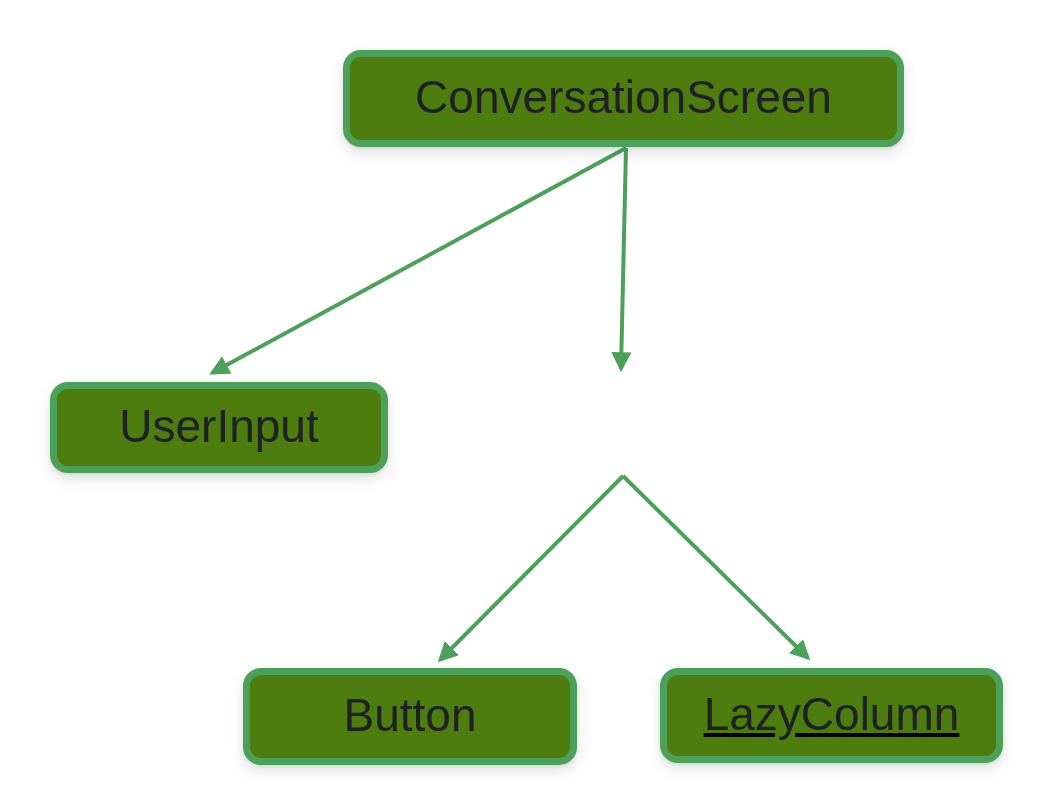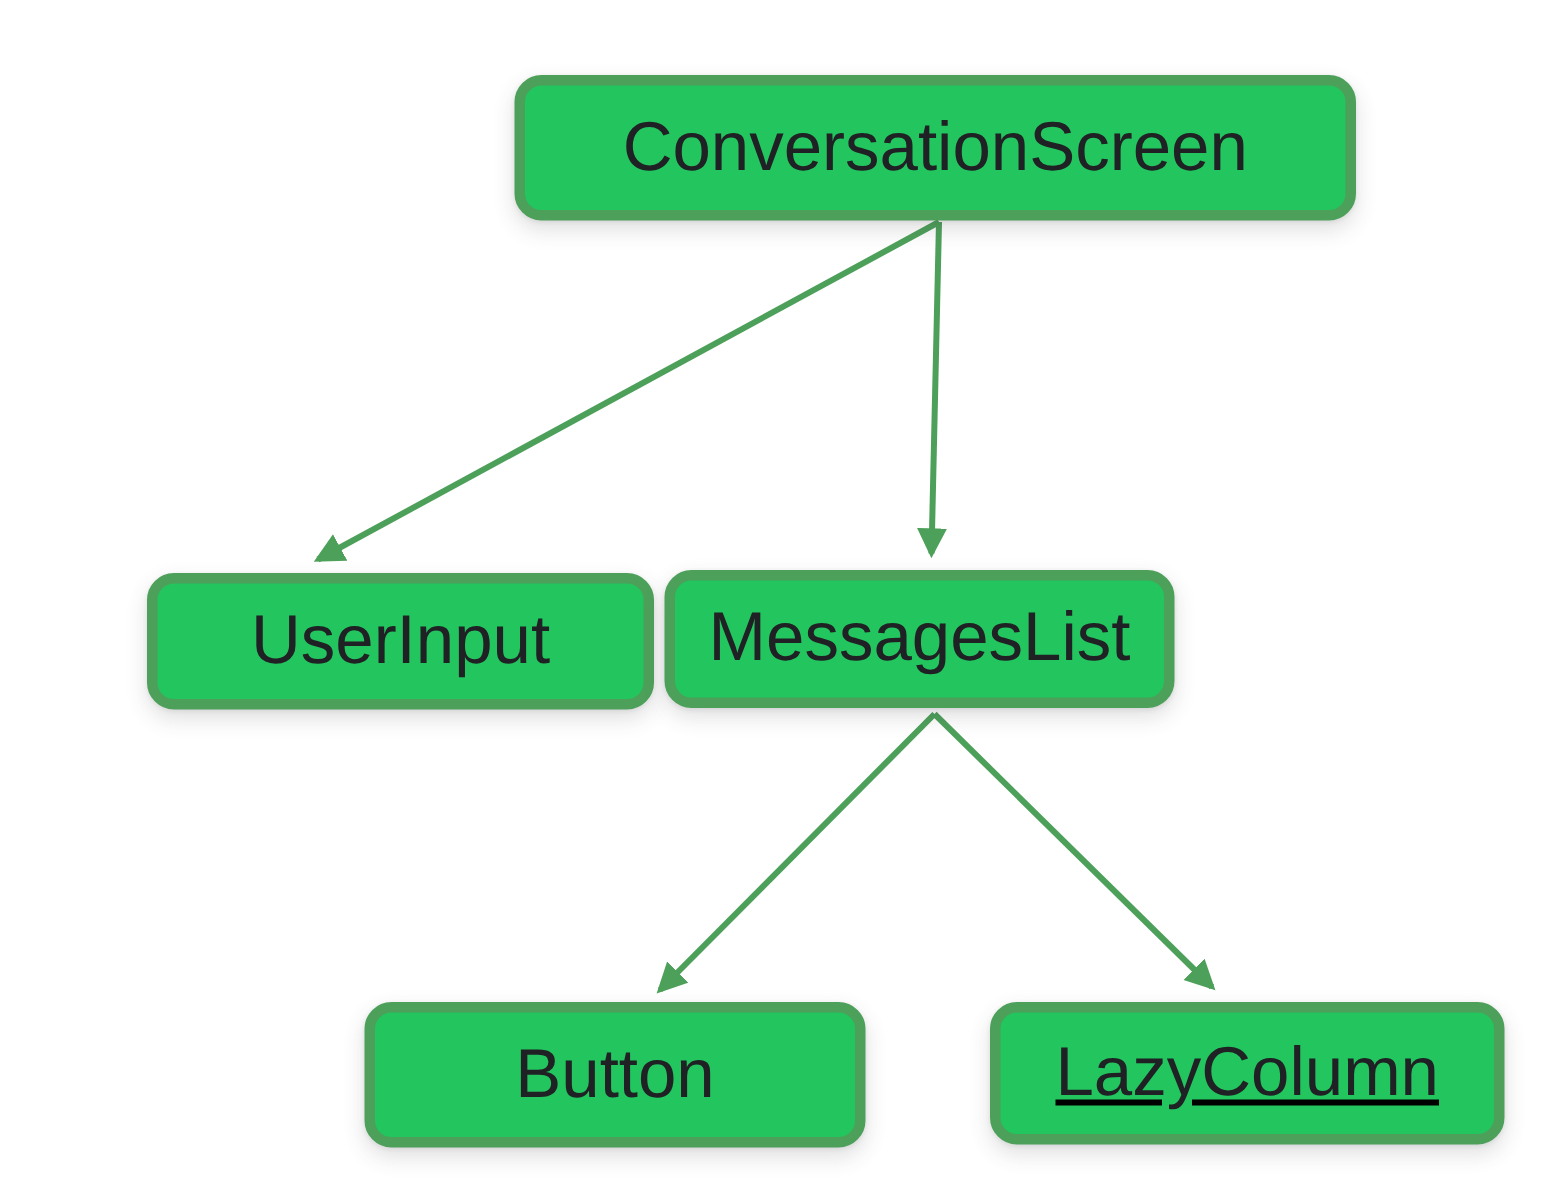--- a/index.html
+++ b/index.html
@@ -20,38 +20,38 @@
     left: 0;
     top: 0;
     width: 1040px;
     height: 802px;
     color: var(--accent, #4DA05A);
     pointer-events: none;
   }
   .node {
     position: absolute;
     box-sizing: border-box;
-    background: #22c55e;
+    background: #4d7c0f;
     border: 7px solid var(--accent, #4DA05A);
     border-radius: 18px;
     display: flex;
     align-items: center;
     justify-content: center;
     box-shadow: 0 6px 14px rgba(60,64,67,0.16), 0 1px 3px rgba(60,64,67,0.10);
   }
   .node-label {
     font-size: 46px;
     line-height: 1;
     color: var(--text, #202124);
     letter-spacing: 0px;
     white-space: nowrap;
     padding-bottom: 4px;
   }
   #node-conversation-screen { left: 343px; top: 50px;  width: 561px; height: 97px; }
-  #node-user-input          { left: 50px;  top: 382px; width: 338px; height: 91px; margin-left: 48px; }
+  #node-user-input          { left: 50px;  top: 382px; width: 338px; height: 91px; }
   #node-messages-list       { left: 443px; top: 380px; width: 340px; height: 92px; }
   #node-button              { left: 243px; top: 668px; width: 334px; height: 97px; }
   #node-lazy-column         { left: 660px; top: 668px; width: 343px; height: 95px; text-decoration: underline; }
 </style>
 </head>
 <body>
 
 <div class="canvas">
 
   <svg class="edges-layer" width="1040" height="802" viewBox="0 0 1040 802" xmlns="http://www.w3.org/2000/svg">
@@ -67,23 +67,20 @@
   </svg>
 
   <div class="node" id="node-conversation-screen">
     <span class="node-label">ConversationScreen</span>
   </div>
 
   <div class="node" id="node-user-input">
     <span class="node-label">UserInput</span>
   </div>
 
-  <div class="node" id="node-messages-list">
-    <span class="node-label">MessagesList</span>
-  </div>
 
   <div class="node" id="node-button">
     <span class="node-label">Button</span>
   </div>
 
   <div class="node" id="node-lazy-column">
     <span class="node-label">LazyColumn</span>
   </div>
 
 </div>

